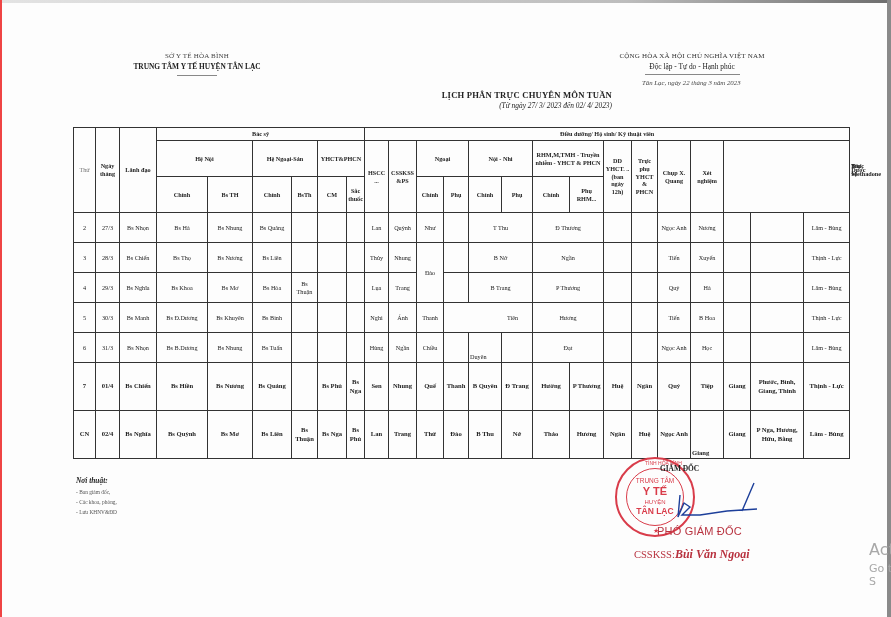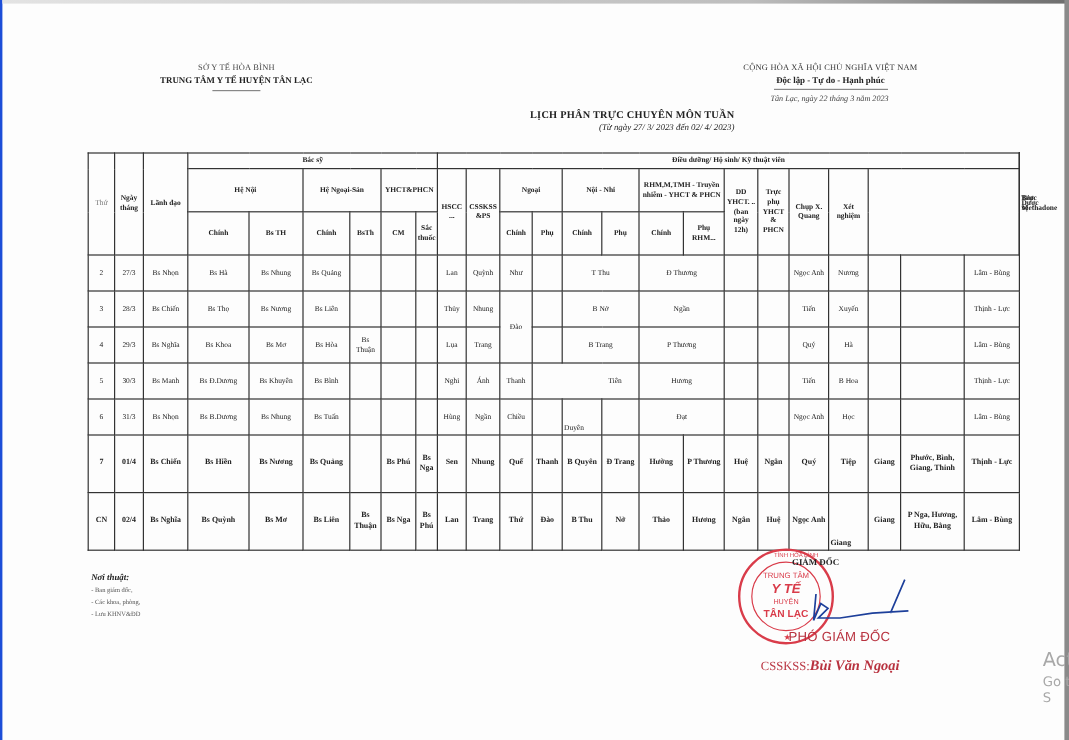--- a/index.html
+++ b/index.html
@@ -1,27 +1,27 @@
 <!DOCTYPE html>
 <html><head>
 <meta charset="utf-8">
 <style>
   * { box-sizing: border-box; margin: 0; padding: 0; }
   html, body { width: 891px; height: 617px; overflow: hidden; background: #ffffff; }
   body { font-family: "Liberation Serif", "DejaVu Serif", serif; color: #222; position: relative; }
-  .page { position: absolute; left: 0; top: 0; width: 891px; height: 617px; background: #fdfdfd; border-left: 2px solid #1d4ed8; }
+  .page { position: absolute; left: 0; top: 0; width: 891px; height: 617px; background: #fdfdfd; border-left: 2px solid #ef4444; }
   .topbar { position: absolute; left: 0; top: 0; width: 891px; height: 3px; background: linear-gradient(to right, #e3e3e3, #bdbdbd 70%, #6d6d6d); }
   .rightedge { position: absolute; right: 0; top: 0; width: 4px; height: 617px; background: #8a8a8a; }
   .hdr-left { position: absolute; left: 110px; top: 52px; width: 170px; text-align: center; }
   .hdr-left .l1 { font-size: 7px; color: #444; letter-spacing: 0.2px; }
   .hdr-left .l2 { font-size: 7.4px; font-weight: bold; margin-top: 2px; }
   .hdr-left .rule { width: 40px; height: 1px; background: #888; margin: 4px auto 0; }
   .hdr-right { position: absolute; left: 580px; top: 52px; width: 220px; text-align: center; }
   .hdr-right .l1 { font-size: 7px; color: #333; letter-spacing: 0.2px; }
-  .hdr-right .l2 { font-size: 7.4px; font-weight: bold; margin-top: 2px; }
+  .hdr-right .l2 { font-size: 7.4px; font-weight: normal; margin-top: 2px; }
   .hdr-right .rule { width: 95px; height: 1px; background: #888; margin: 3px auto 0; }
   .dateline { position: absolute; left: 640px; top: 79px; font-size: 6.8px; font-style: italic; color: #444; }
   .title-block { position: absolute; left: 290px; top: 90px; width: 320px; text-align: right; }
   .title-block .t1 { font-size: 8.6px; font-weight: bold; letter-spacing: 0.2px; }
   .title-block .t2 { font-size: 7.4px; font-style: italic; margin-top: 1px; }
   .title-block .t3 { font-size: 7.8px; font-weight: bold; font-style: italic; margin-top: 1px; }
 
   table.sched { position: absolute; left: 71px; top: 127px; width: 769px; border-collapse: collapse; table-layout: fixed; }
   table.sched td, table.sched th { border: 1px solid #333; font-size: 6.2px; text-align: center; vertical-align: middle; padding: 0 1px; line-height: 1.25; font-weight: normal; }
   table.sched th { font-weight: bold; }
@@ -323,21 +323,21 @@
     <div class="i">- Ban giám đốc,</div>
     <div class="i">- Các khoa, phòng,</div>
     <div class="i">- Lưu KHNV&amp;ĐD</div>
   </div>
 
   <div class="sig">
     <div class="stamp">
       <div class="inner"></div>
       <div class="ring" style="left:28px;top:1px;">TỈNH HÒA BÌNH</div>
       <div class="s1" style="top:18px;font-size:6.5px;">TRUNG TÂM</div>
-      <div class="s1" style="top:26px;font-size:11px;font-weight:bold;font-style:italic;">Y TẾ</div>
+      <div class="s1" style="top:26px;font-size:11px;font-weight:bold;">Y TẾ</div>
       <div class="s1" style="top:40px;font-size:6px;">HUYỆN</div>
       <div class="s1" style="top:47px;font-size:8.5px;font-weight:bold;">TÂN LẠC</div>
       <div class="ring" style="left:36px;top:68px;font-size:7px;">★</div>
     </div>
     <div class="gd">GIÁM ĐỐC</div>
     <svg class="signature" viewBox="0 0 110 60">
       <path d="M8 20 L6 42 L12 28 L18 32 L10 40 L28 40 L55 36 L85 34 M70 36 L82 8" stroke="#1d3f9a" stroke-width="1.4" fill="none"></path>
     </svg>
     <div class="pgd">PHÓ GIÁM ĐỐC</div>
     <div class="nm">

